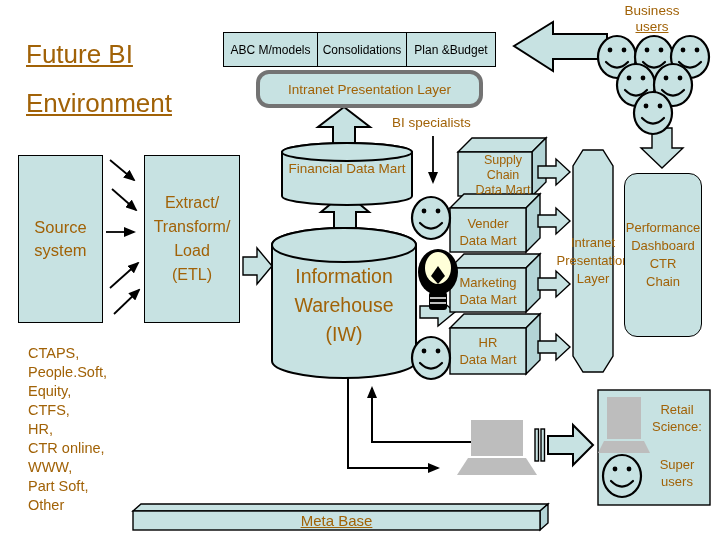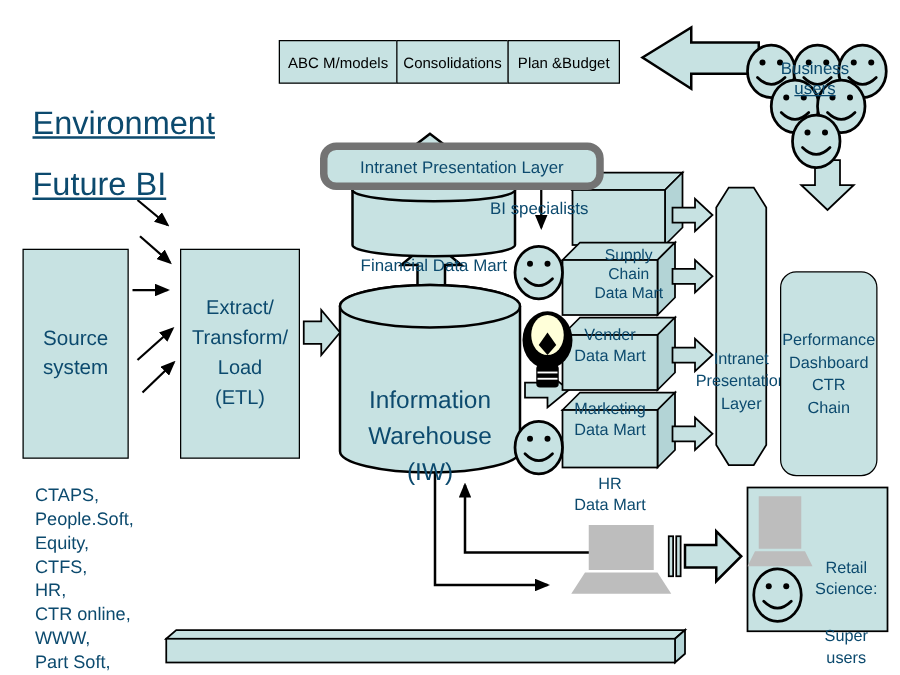--- a/index.html
+++ b/index.html
@@ -14,33 +14,33 @@
   body{font-family:"Liberation Sans",sans-serif;background:#888;}
   #canvas{position:relative;width:720px;height:540px;background:var(--background,#fff);overflow:hidden;}
   #shapes{position:absolute;left:0;top:0;}
   .shape{fill:var(--shape-fill,#c7e2e2);stroke:var(--outline,#000);stroke-width:1.4;}
   .shape.bold{stroke-width:2;}
   .side{fill:var(--shape-side,#b3d4d6);stroke:var(--outline,#000);stroke-width:1.4;}
   .thin{stroke:#000;stroke-width:1.8;fill:none;}
   .elbow{stroke:#000;stroke-width:2;fill:none;}
   .gray{fill:var(--laptop-gray,#bdbdbd);stroke:none;}
   .smiley-e{fill:var(--shape-fill,#c7e2e2);stroke:#000;stroke-width:2.2;}
-  .txt{position:absolute;color:#0c4a6e;margin-top:44px;}
+  .txt{position:absolute;color:#a16207;}
   .center{text-align:center;}
   .nowrap{white-space:nowrap;}
   .underline{text-decoration:underline;}
   .boxfill{background:var(--shape-fill,#c7e2e2);border:1px solid #000;box-sizing:border-box;}
   .flexc{display:flex;flex-direction:column;align-items:center;justify-content:center;}
   #title{left:26px;top:30px;width:220px;font-size:26px;line-height:49px;}
   #top-apps{left:223px;top:32px;display:flex;position:absolute;height:35px;}
   #top-apps .cell{height:35px;display:flex;align-items:center;justify-content:center;
      font-size:12px;white-space:nowrap;background:var(--shape-fill,#c7e2e2);
      border:1px solid #000;box-sizing:border-box;}
   #top-apps .cell + .cell{margin-left:-1px;}
-  #intranet-top{left:256px;top:70px;width:227px;height:38px;border:6px solid #737373;
+  #intranet-top{left:256px;top:70px;width:227px;height:38px;border:4px solid #737373;
      border-radius:13px;font-size:13.5px;}
   #bi-specialists{left:392px;top:115px;font-size:13.5px;}
   #business-users{left:616px;top:3px;width:72px;font-size:13.5px;line-height:16px;}
   #financial-label{left:282px;top:161px;width:130px;font-size:13.5px;}
   #source-box{left:18px;top:155px;width:85px;height:168px;font-size:16.5px;line-height:23px;}
   #etl-box{left:144px;top:155px;width:96px;height:168px;font-size:16px;line-height:24px;}
   #warehouse-label{left:272px;top:262px;width:144px;font-size:19.5px;line-height:29px;}
   .cube-label{font-size:12.5px;line-height:15px;}
   #supply-label{left:457px;top:153px;width:92px;}
   #vender-label{left:449px;top:215px;width:78px;font-size:13px;line-height:17px;}
@@ -179,22 +179,22 @@
     </g>
 
     <g>
       <polygon class="shape" points="133,511 141,504 548,504 540,511"></polygon>
       <polygon class="side" points="540,511 548,504 548,523 540,530"></polygon>
       <rect class="shape" x="133" y="511" width="407" height="19"></rect>
     </g>
   </svg>
 
   <div class="txt" id="title">
+    <div class="underline nowrap">Future BI</div>
     <div class="underline nowrap">Environment</div>
-    <div class="underline nowrap">Future BI</div>
   </div>
 
   <div id="top-apps">
     <div class="cell" style="width:95px">ABC M/models</div>
     <div class="cell" style="width:90px">Consolidations</div>
     <div class="cell" style="width:90px">Plan &amp;Budget</div>
   </div>
 
   <div class="txt boxfill flexc" id="intranet-top" style="background:var(--shape-fill,#c7e2e2)">
     <div class="nowrap">Intranet Presentation Layer</div>

